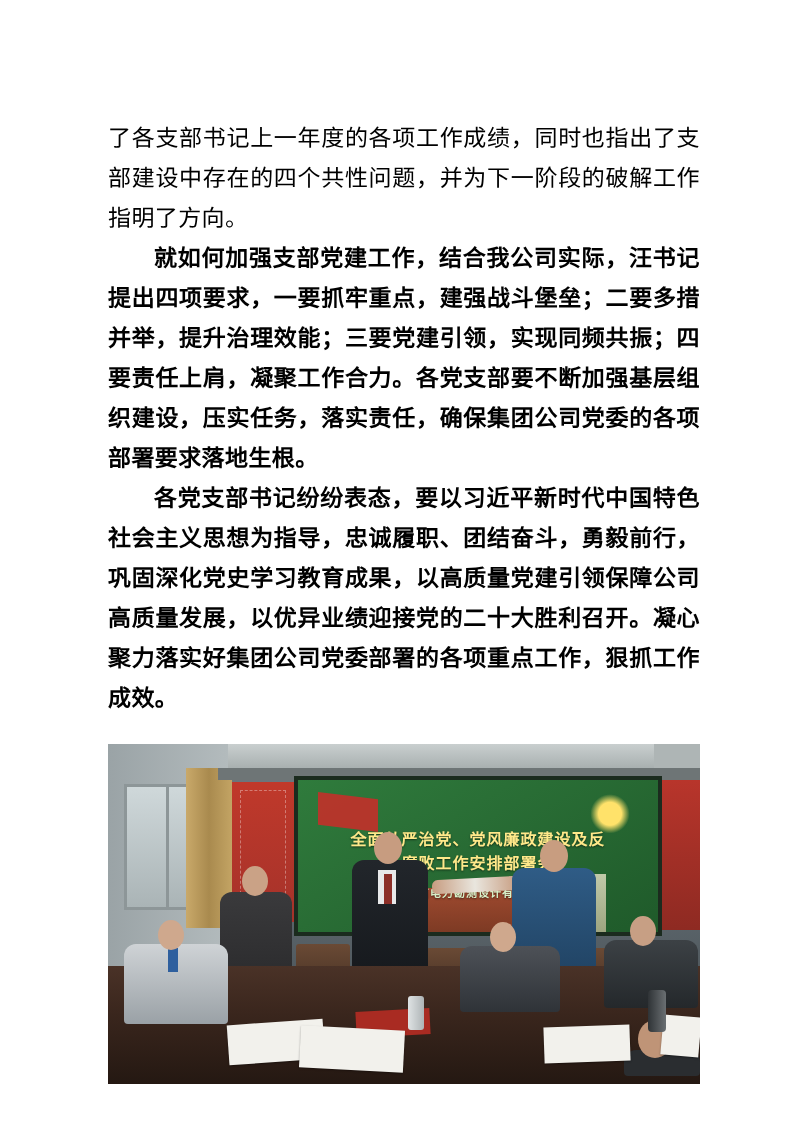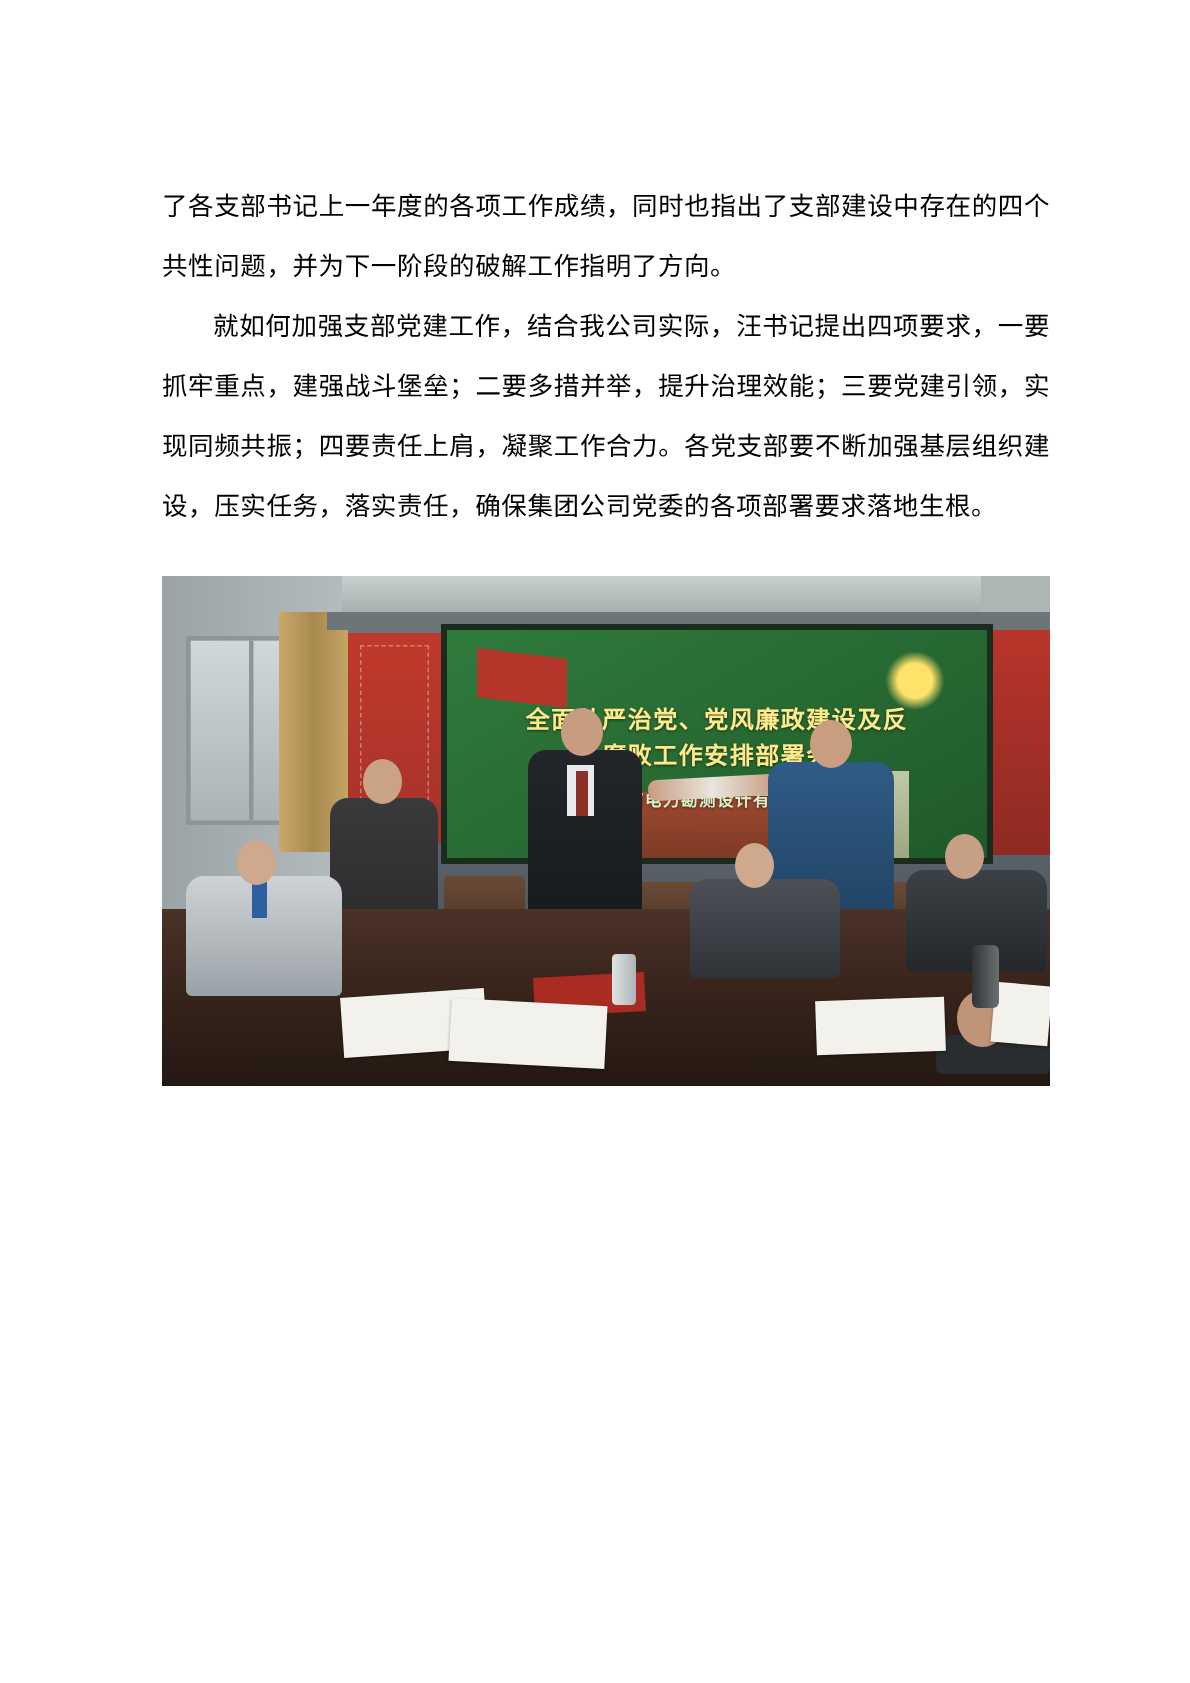--- a/index.html
+++ b/index.html
@@ -20,29 +20,30 @@
     height: 1122px;
     background: #ffffff;
     box-sizing: border-box;
     padding: 118px 96px 60px 108px;
   }
   .doc-body {
     width: 592px;
   }
   p.para {
     margin: 0 0 0 0;
-    font-size: 17px;
+    font-size: 23px;
     line-height: 40px;
     text-align: justify;
     text-justify: inter-ideograph;
     letter-spacing: 0.4px;
     font-family: "DejaVu Serif", "Liberation Serif", serif;
   }
   p.indent {
     text-indent: 2em;
+    font-weight: bold;
   }
   .figure {
     margin-top: 26px;
     width: 592px;
     height: 340px;
     position: relative;
     overflow: hidden;
     background: #2b2f33;
   }
   .caption {
@@ -249,20 +250,21 @@
   .ch3 { left: 470px; width: 52px; height: 40px; }
 </style>
 </head>
 <body>
 
 <div class="page">
   <div class="doc-body">
 
     <p class="para">了各支部书记上一年度的各项工作成绩，同时也指出了支部建设中存在的四个共性问题，并为下一阶段的破解工作指明了方向。</p>
     <p class="para indent">就如何加强支部党建工作，结合我公司实际，汪书记提出四项要求，一要抓牢重点，建强战斗堡垒；二要多措并举，提升治理效能；三要党建引领，实现同频共振；四要责任上肩，凝聚工作合力。各党支部要不断加强基层组织建设，压实任务，落实责任，确保集团公司党委的各项部署要求落地生根。</p>
+    <p class="para indent">各党支部书记纷纷表态，要以习近平新时代中国特色社会主义思想为指导，忠诚履职、团结奋斗，勇毅前行，巩固深化党史学习教育成果，以高质量党建引领保障公司高质量发展，以优异业绩迎接党的二十大胜利召开。凝心聚力落实好集团公司党委部署的各项重点工作，狠抓工作成效。</p>
 
     <div class="figure">
       <div class="photo">
         <div class="ceiling"></div>
         <div class="wall-left"></div>
         <div class="window"></div>
         <div class="curtain"></div>
         <div class="wall-right"></div>
         <div class="beam"></div>
 

